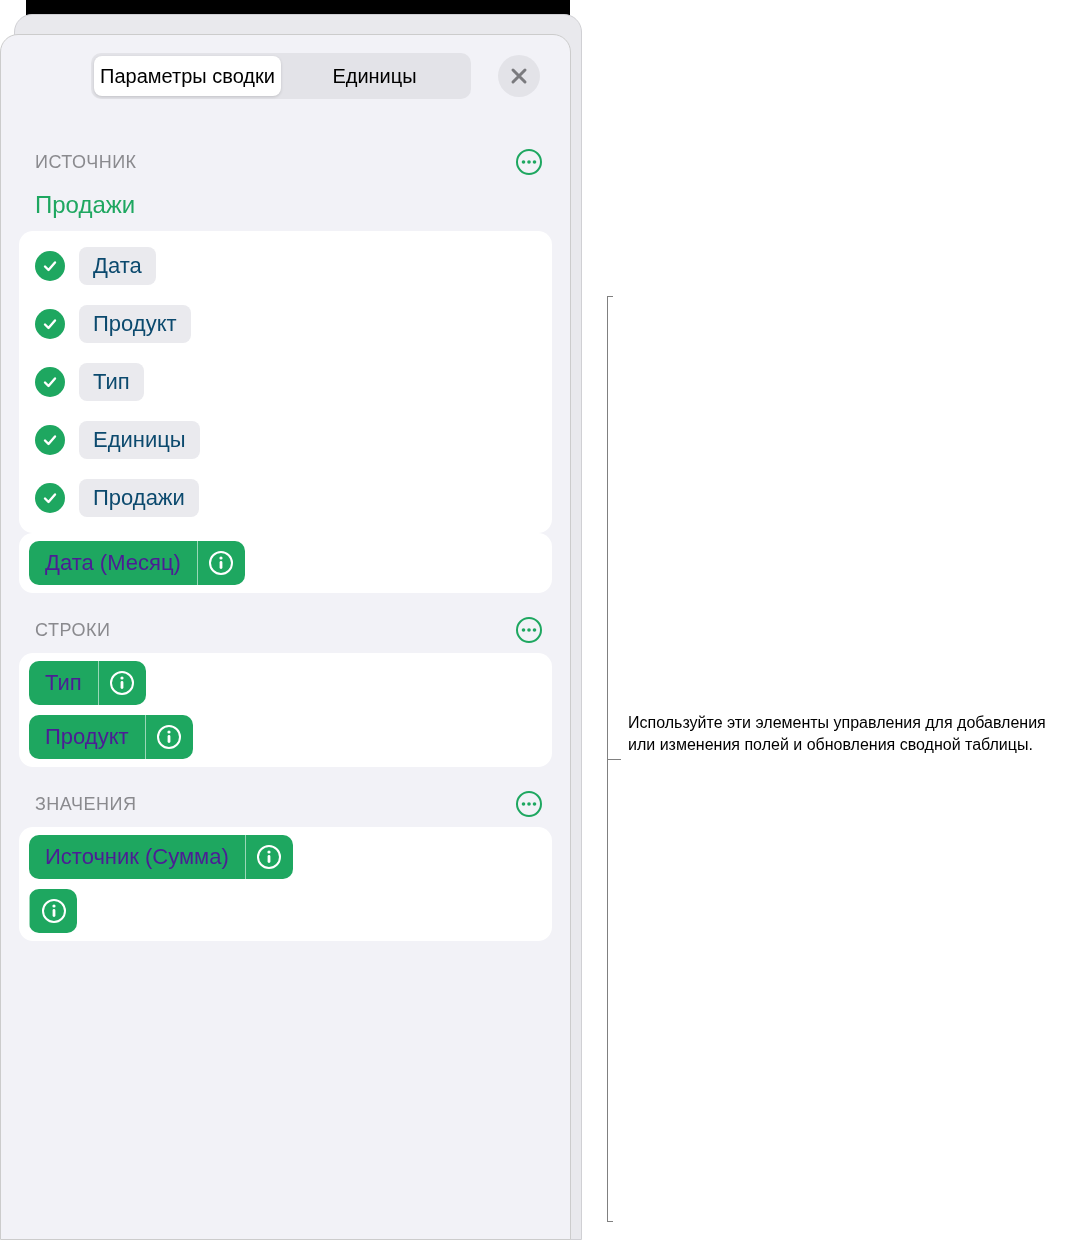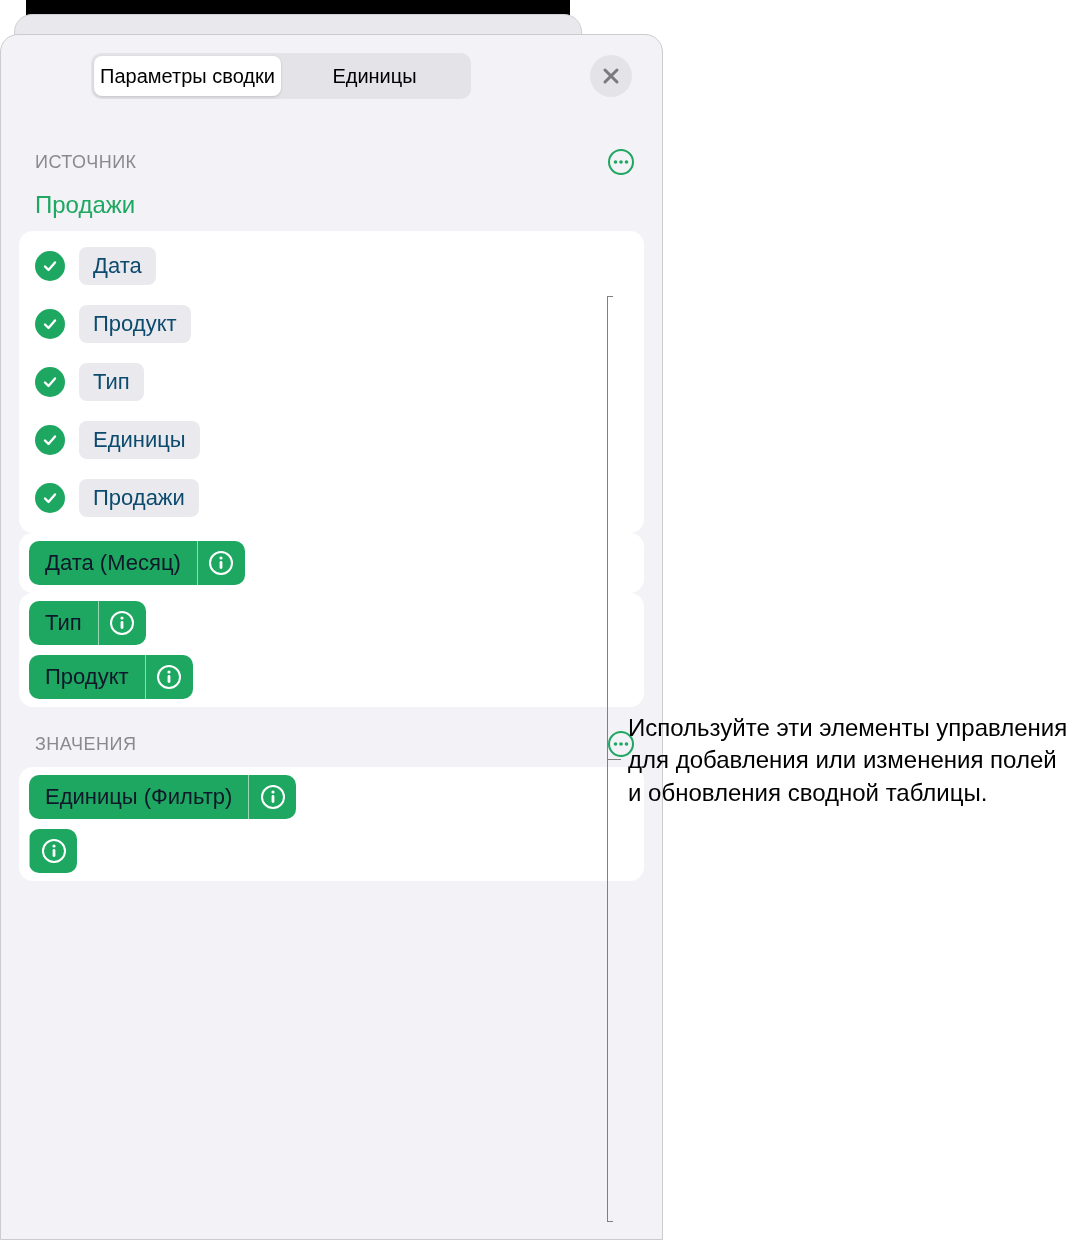--- a/index.html
+++ b/index.html
@@ -26,21 +26,21 @@
     width: 568px;
     height: 1226px;
     background: #e9e9ed;
     border-radius: 18px 18px 0 0;
     border: 1px solid #d0d0d4;
   }
   .panel {
     position: absolute;
     top: 34px;
     left: 0;
-    width: 663px;
+    width: 571px;
     height: 1206px;
     background: #f2f2f7;
     border-radius: 18px 18px 0 0;
     border: 1px solid #ccc;
     padding: 18px;
   }
   .header-row {
     display: flex;
     align-items: center;
     gap: 20px;
@@ -151,21 +151,21 @@
   .chip-container.single-row { flex-direction: row; }
   .chip {
     background: #1ea760;
     border-radius: 10px;
     display: inline-flex;
     align-items: stretch;
     overflow: hidden;
     height: 44px;
   }
   .chip-label {
-    color: #0f172a;
+    color: #4c1d95;
     font-size: 22px;
     padding: 0 16px;
     display: flex;
     align-items: center;
     white-space: nowrap;
   }
   .chip-info {
     border: none;
     background: transparent;
     border-left: 1px solid rgba(255,255,255,0.55);
@@ -182,21 +182,21 @@
     border-left: 1px solid #808080;
     border-bottom: 1px solid #808080;
   }
   .callout-tick {
     position: absolute;
     height: 1px;
     background: #808080;
   }
   .callout-text {
     position: absolute;
-    font-size: 24px;
+    font-size: 16px;
     line-height: 1.35;
     color: #000;
     max-width: 440px;
   }
 </style>
 </head>
 <body>
 
 <div class="stack-back"></div>
 <div class="stack-mid"></div>
@@ -277,20 +277,31 @@
       <button class="chip-info">
         <svg viewBox="0 0 26 26">
           <circle cx="13" cy="13" r="11" fill="none" stroke="#fff" stroke-width="2"></circle>
           <circle cx="13" cy="8" r="1.6" fill="#fff"></circle>
           <rect x="11.6" y="11" width="2.8" height="8" rx="1.4" fill="#fff"></rect>
         </svg>
       </button>
       </div>
     </div>
 
+  <div class="section-head">
+    <span class="section-title">Строки</span>
+    <button class="more-btn">
+      <svg class="more-svg" viewBox="0 0 28 28">
+        <circle cx="14" cy="14" r="12" fill="none" stroke="#1ea760" stroke-width="2"></circle>
+        <circle cx="8.5" cy="14" r="1.8" fill="#1ea760"></circle>
+        <circle cx="14" cy="14" r="1.8" fill="#1ea760"></circle>
+        <circle cx="19.5" cy="14" r="1.8" fill="#1ea760"></circle>
+      </svg>
+    </button>
+  </div>
   <div class="chip-container" id="rows-box">
       <div class="chip">
       <span class="chip-label">Тип</span>
       <button class="chip-info">
         <svg viewBox="0 0 26 26">
           <circle cx="13" cy="13" r="11" fill="none" stroke="#fff" stroke-width="2"></circle>
           <circle cx="13" cy="8" r="1.6" fill="#fff"></circle>
           <rect x="11.6" y="11" width="2.8" height="8" rx="1.4" fill="#fff"></rect>
         </svg>
       </button>
@@ -313,21 +324,21 @@
       <svg class="more-svg" viewBox="0 0 28 28">
         <circle cx="14" cy="14" r="12" fill="none" stroke="#1ea760" stroke-width="2"></circle>
         <circle cx="8.5" cy="14" r="1.8" fill="#1ea760"></circle>
         <circle cx="14" cy="14" r="1.8" fill="#1ea760"></circle>
         <circle cx="19.5" cy="14" r="1.8" fill="#1ea760"></circle>
       </svg>
     </button>
   </div>
   <div class="chip-container" id="values-box">
       <div class="chip">
-      <span class="chip-label">Единицы (Фильтр)</span>
+      <span class="chip-label">Источник (Сумма)</span>
       <button class="chip-info">
         <svg viewBox="0 0 26 26">
           <circle cx="13" cy="13" r="11" fill="none" stroke="#fff" stroke-width="2"></circle>
           <circle cx="13" cy="8" r="1.6" fill="#fff"></circle>
           <rect x="11.6" y="11" width="2.8" height="8" rx="1.4" fill="#fff"></rect>
         </svg>
       </button>
       </div>
       <div class="chip">
       <button class="chip-info">

